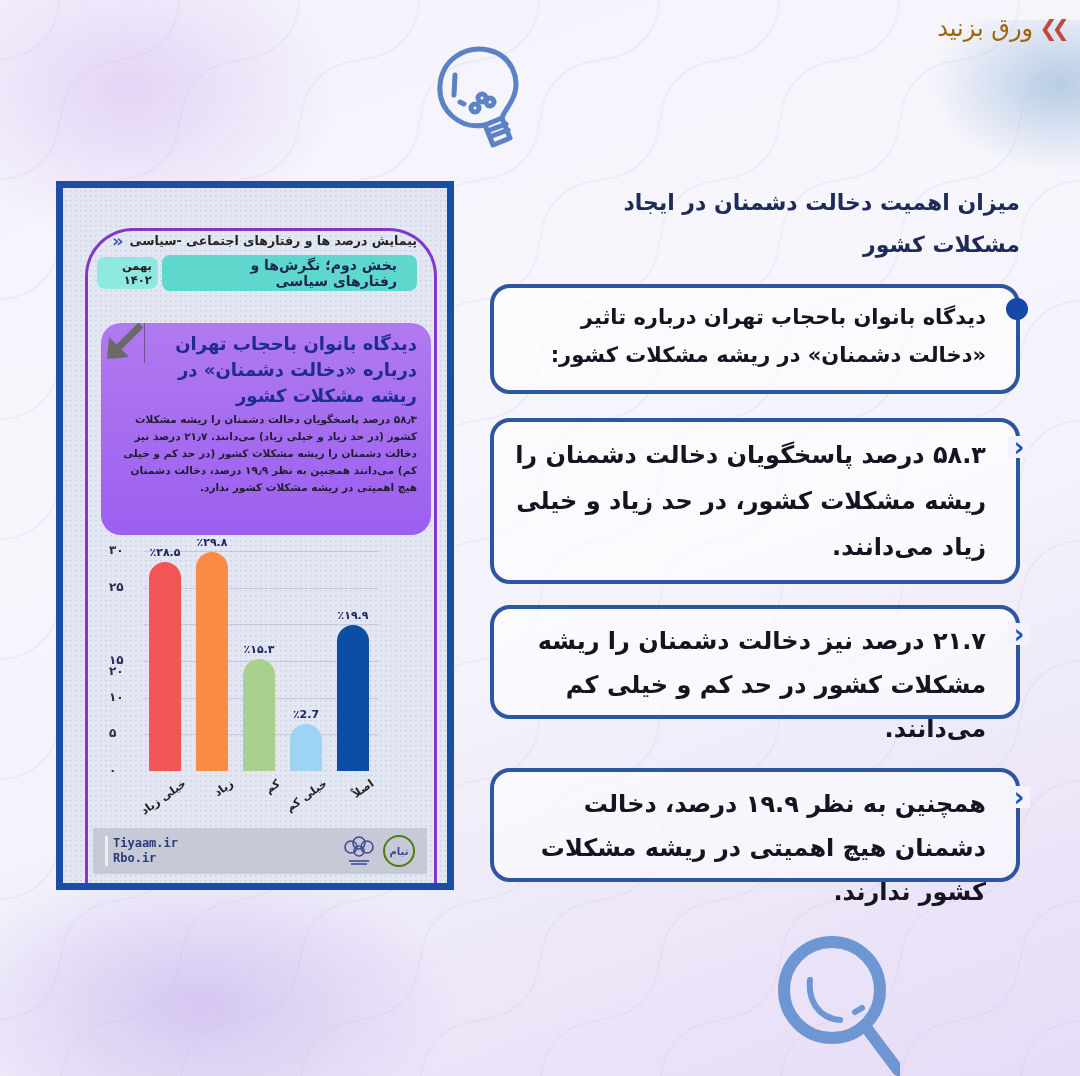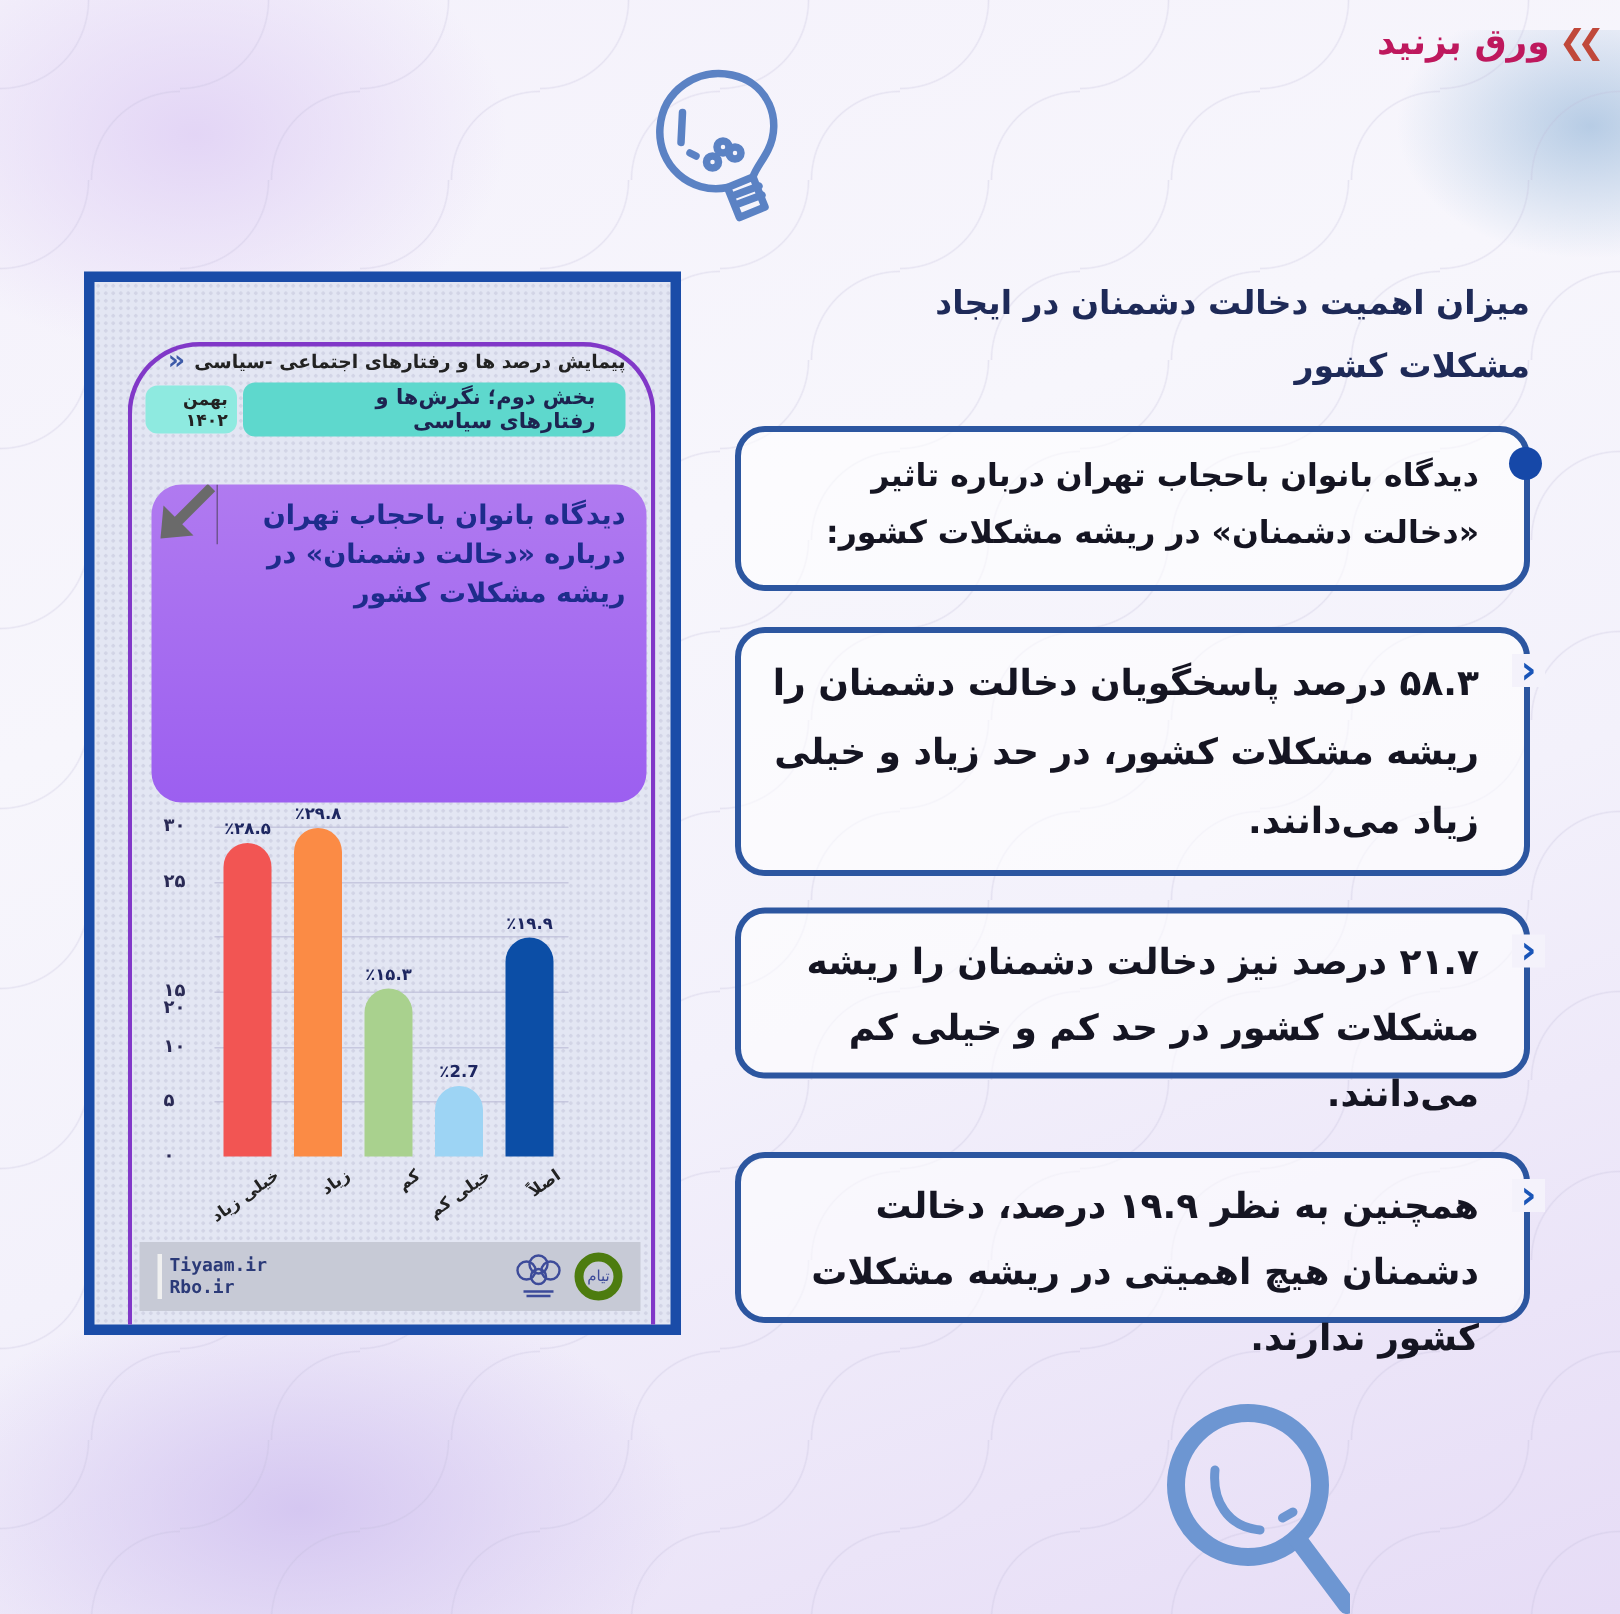--- a/index.html
+++ b/index.html
@@ -29,21 +29,21 @@
     position: absolute; right: -40px; top: 20px; width: 200px; height: 160px;
     background: radial-gradient(ellipse at 70% 40%, rgba(130,170,210,0.55), transparent 65%);
   }
 
   
   .swipe {
     position: absolute; right: 16px; top: 14px;
     display: flex; align-items: center; gap: 6px; direction: rtl;
   }
   .swipe-arrows { color: #c0483a; font-size: 22px; font-weight: bold; letter-spacing: -6px; }
-  .swipe-label { font-size: 24px; font-weight: bold; color: #be185d; }
+  .swipe-label { font-size: 24px; font-weight: normal; color: #a16207; }
 
   
   .bulb { position: absolute; left: 430px; top: 40px; width: 100px; height: 110px; }
   .magnifier { position: absolute; left: 770px; top: 930px; width: 130px; height: 146px; }
 
   
   .card {
     position: absolute; left: 56px; top: 181px; width: 398px; height: 709px;
     border: 7px solid #1a4ca8;
     background: #e3e6f3;
@@ -112,22 +112,22 @@
   .plot { position: absolute; left: 0; top: 0; width: 280px; height: 230px; }
 
   .footer-strip {
     position: absolute; left: 30px; top: 640px; width: 334px; height: 46px;
     background: #c7cad6; display: flex; align-items: center; justify-content: space-between;
     padding: 0 12px;
   }
   .sites { border-left: 3px solid #f0f0f0; padding-left: 5px; font-family: "DejaVu Sans Mono", monospace; font-size: 12px; color: #2b3a78; font-weight: bold; line-height: 15px; }
   .logos { display: flex; gap: 6px; align-items: center; }
   .logo-circle {
-    width: 32px; height: 32px; border-radius: 50%; border: 6px solid #4d7c0f;
-    color: #3d4b9a; font-size: 10px; font-weight: normal; display: flex; align-items: center; justify-content: center;
+    width: 32px; height: 32px; border-radius: 50%; border: 2px solid #4d7c0f;
+    color: #3d4b9a; font-size: 10px; font-weight: bold; display: flex; align-items: center; justify-content: center;
   }
   .logo-cloud { width: 36px; height: 32px; }
 
   
   .main-title {
     position: absolute; right: 60px; top: 182px; width: 440px; direction: rtl; text-align: right;
     font-size: 22px; font-weight: bold; color: #1e2a58; line-height: 42px;
   }
   .info-box {
     position: absolute; left: 490px; width: 530px;
@@ -202,20 +202,21 @@
     </div>
   </div>
 
   <div class="purple-box">
     <svg class="arrow-deco" viewBox="0 0 40 40">
       <line x1="36" y1="2" x2="10" y2="28" stroke="#6a6a6a" stroke-width="7"></line>
       <polygon points="2,36 4,14 24,34" fill="#6a6a6a"></polygon>
       <line x1="40" y1="0" x2="40" y2="40" stroke="#333" stroke-width="1"></line>
     </svg>
     <div class="purple-title" style="padding-left:42px;">دیدگاه بانوان باحجاب تهران درباره «دخالت دشمنان» در ریشه مشکلات کشور</div>
+    <div class="purple-body">۵۸٫۳ درصد پاسخگویان دخالت دشمنان را ریشه مشکلات کشور (در حد زیاد و خیلی زیاد) می‌دانند. ۲۱٫۷ درصد نیز دخالت دشمنان را ریشه مشکلات کشور (در حد کم و خیلی کم) می‌دانند همچنین به نظر ۱۹٫۹ درصد، دخالت دشمنان هیچ اهمیتی در ریشه مشکلات کشور ندارد.</div>
   </div>
 
   <div class="chart">
     <div class="plot" id="plot">
         <div class="y-tick" style="top: 220px;">۰</div>
         <div class="y-tick" style="top: 183.333px;">۵</div>
         <div class="gridline" style="top: 191.333px;"></div>
         <div class="y-tick" style="top: 146.667px;">۱۰</div>
         <div class="gridline" style="top: 154.667px;"></div>
         <div class="y-tick" style="top: 110px;">۱۵</div>

